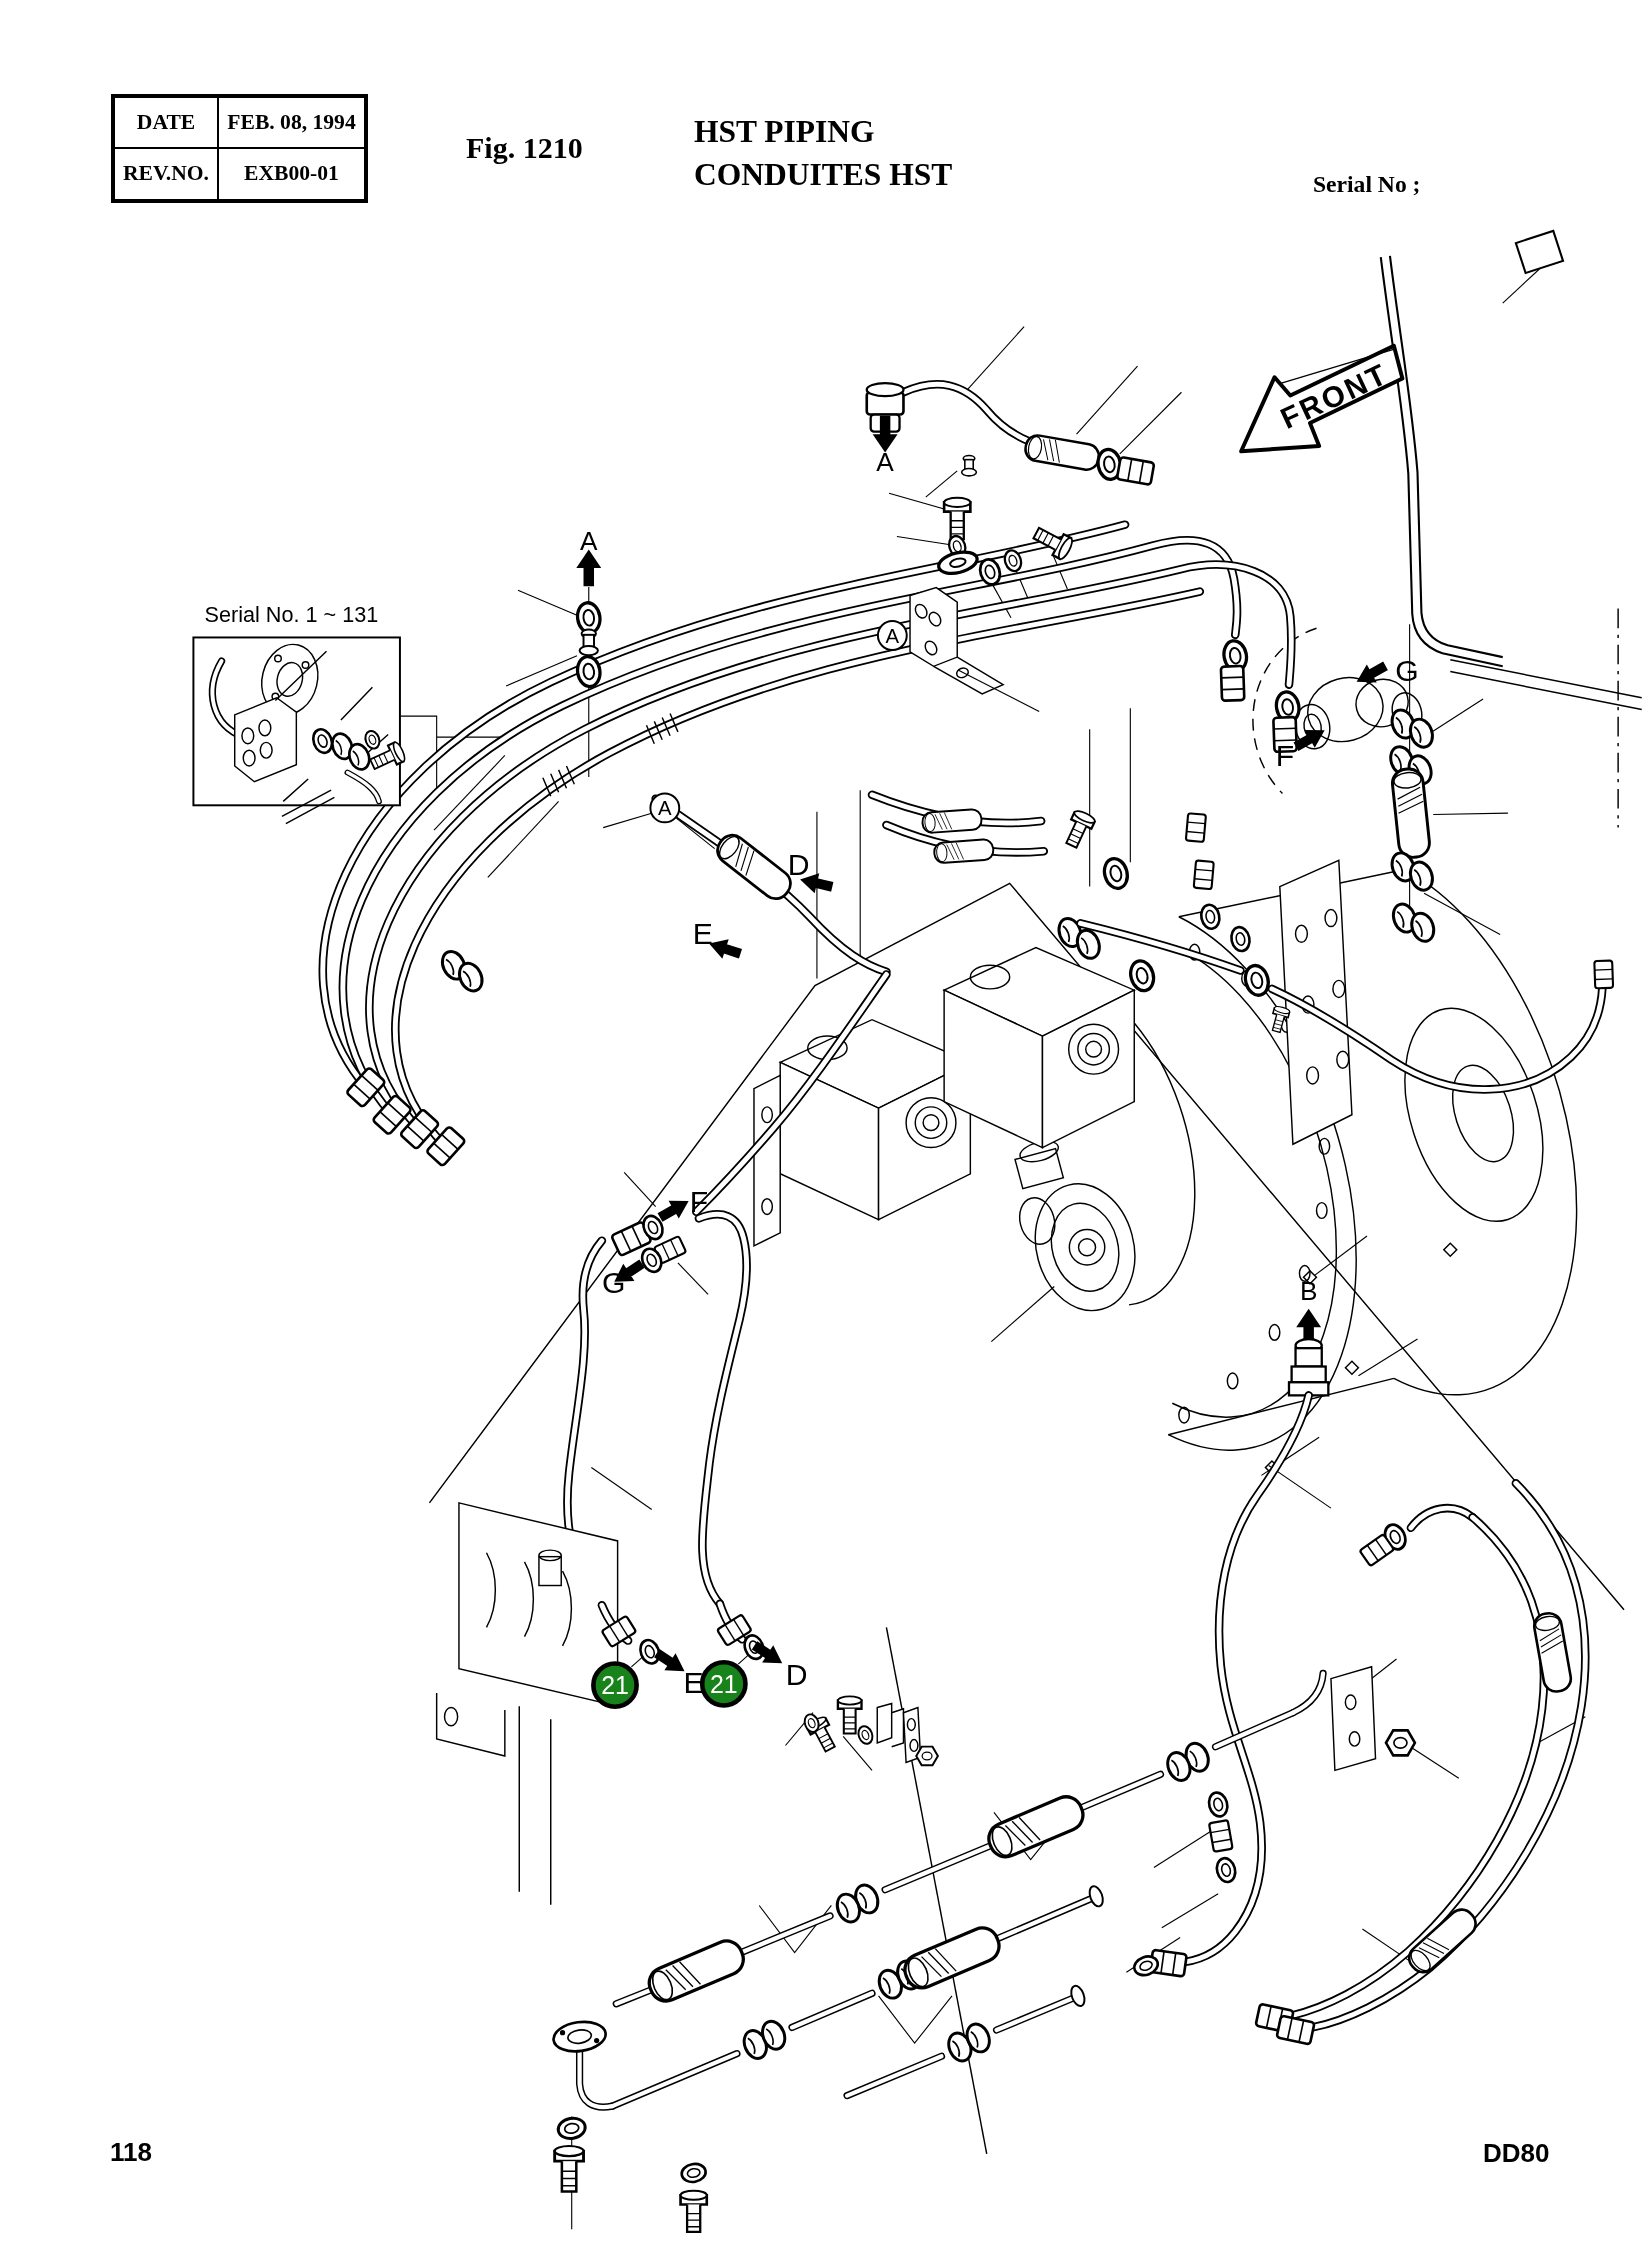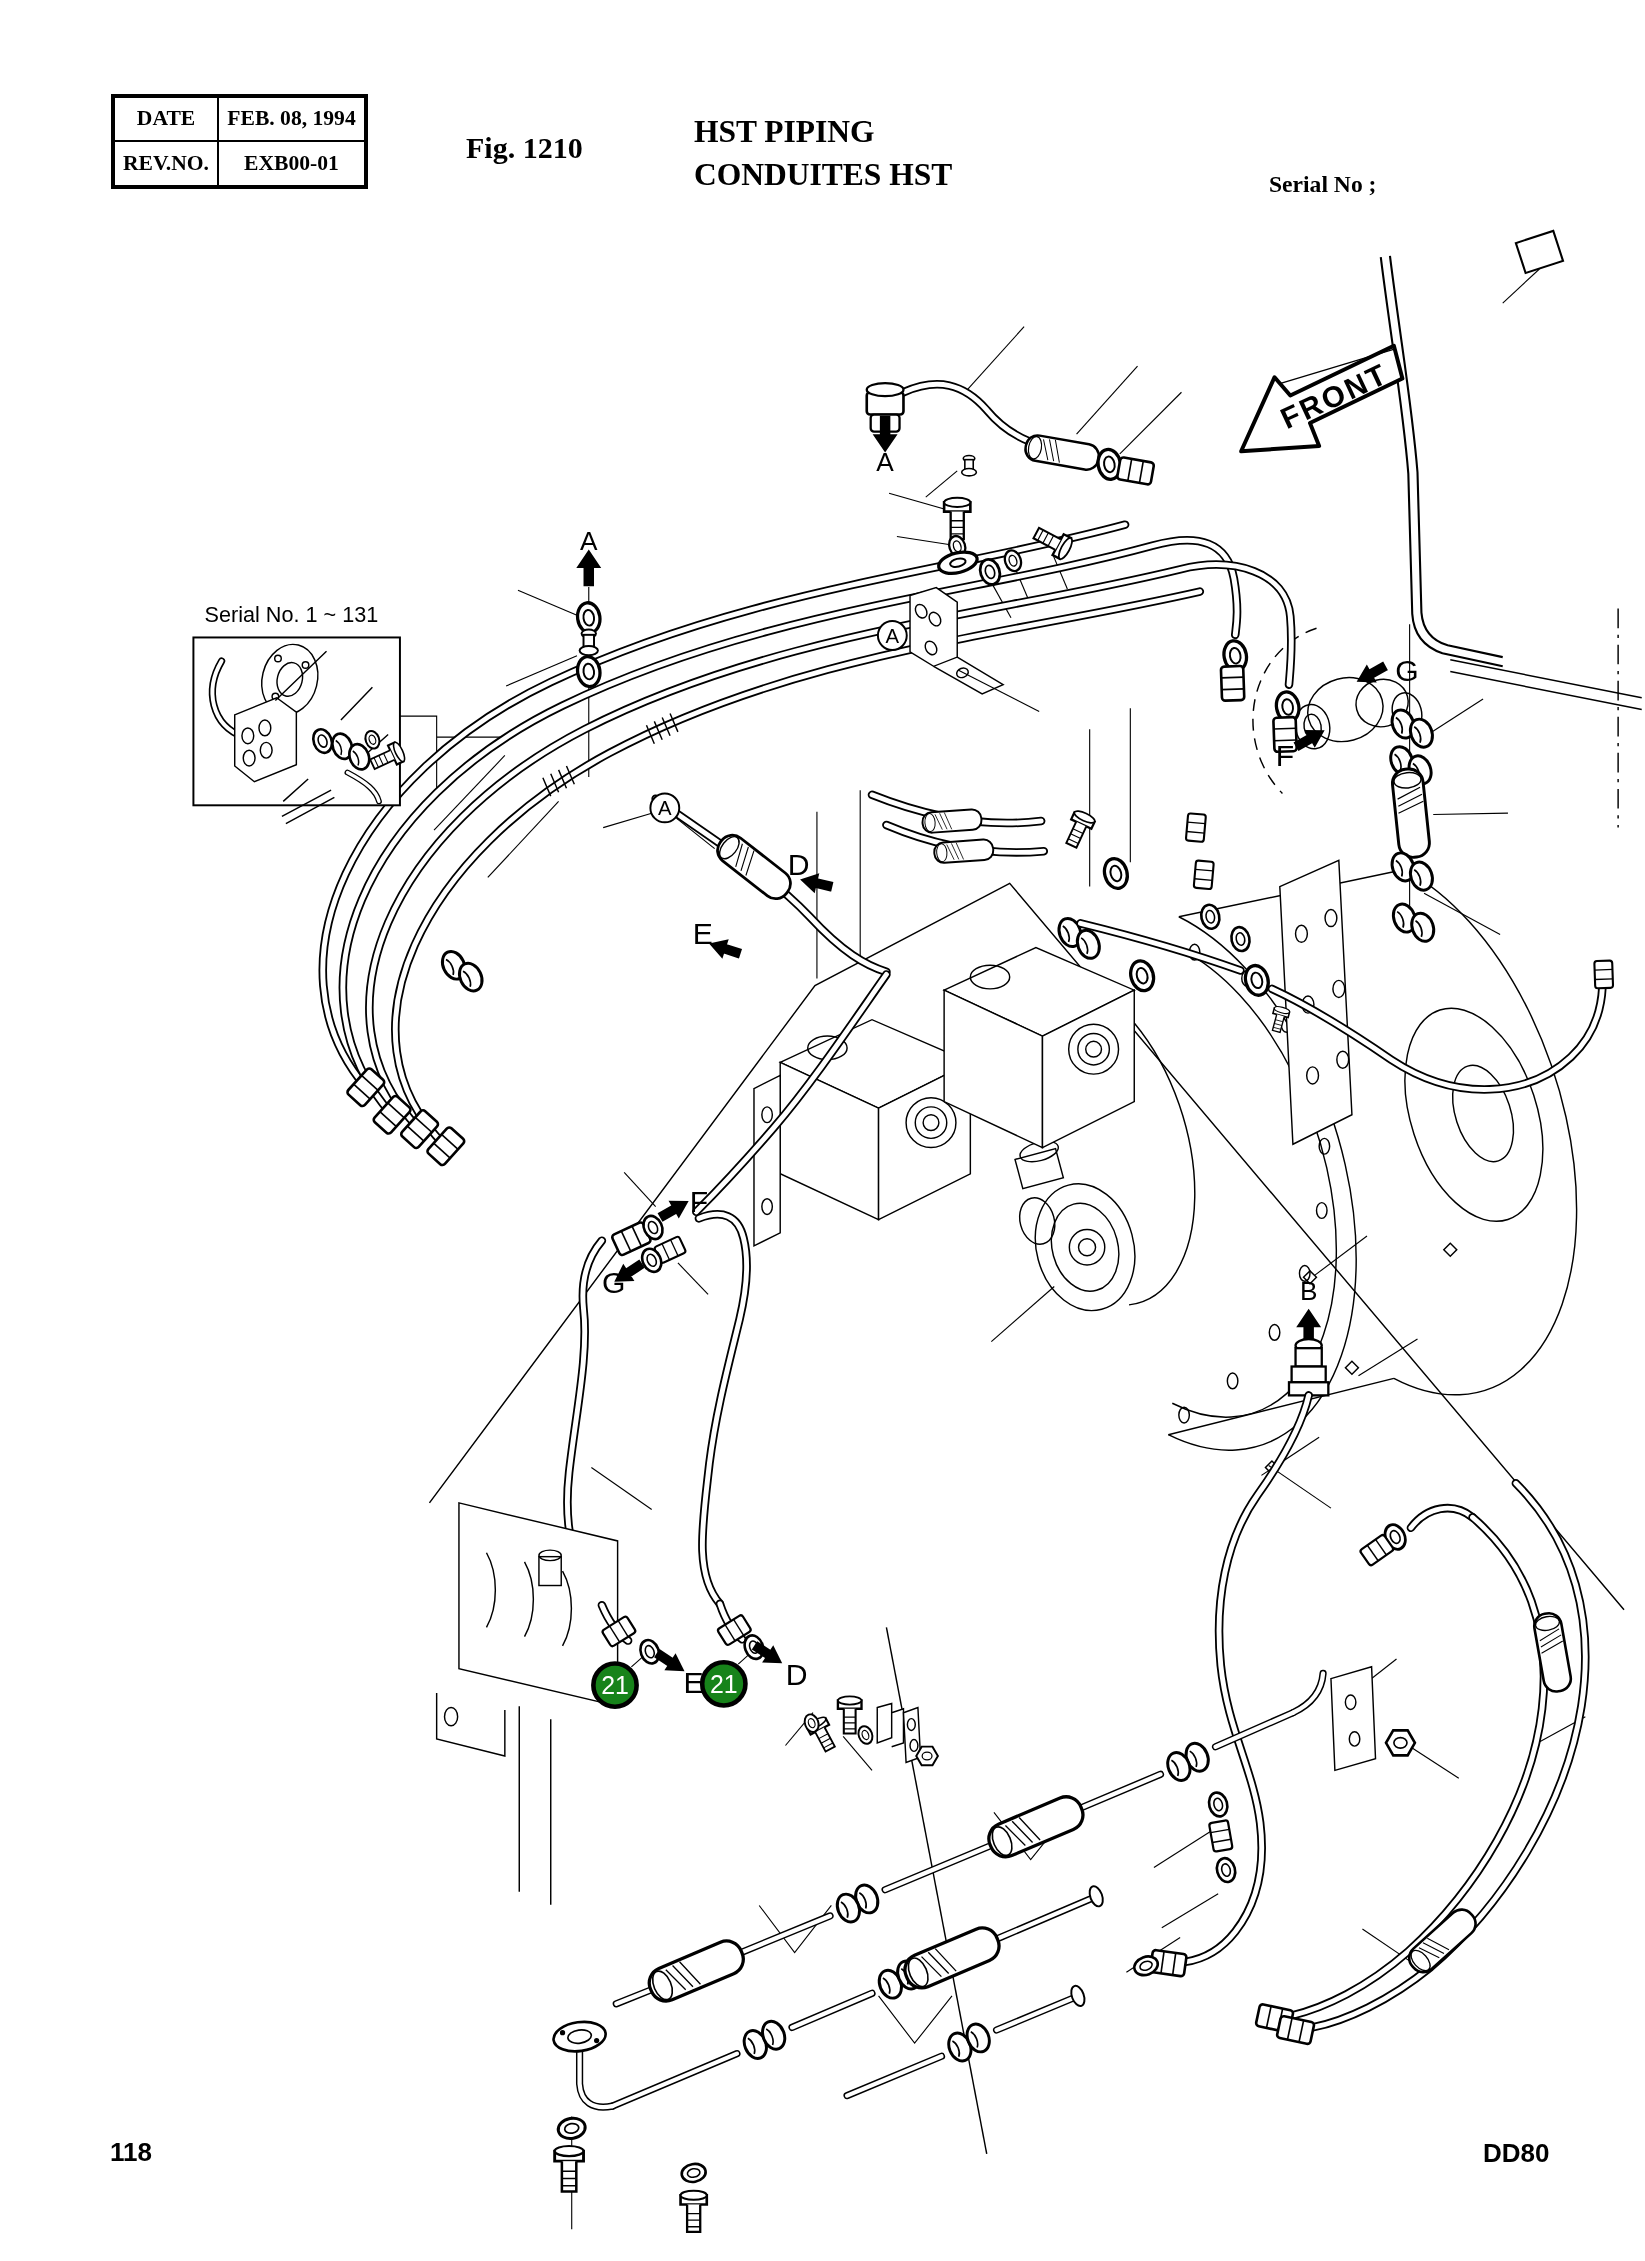--- a/index.html
+++ b/index.html
@@ -2,34 +2,34 @@
 <html style="font-size:10.5px"><head>
 <meta charset="utf-8">
 <style>
   html,body{margin:0;padding:0;background:#888;}
   .page{
     position:relative;width:1645px;height:2261px;background:#ffffff;
     font-family:"Liberation Serif", serif;color:#000;overflow:hidden;
   }
   .art{position:absolute;left:0;top:0;width:1645px;height:2261px;}
   .doc-table{
-    position:absolute;left:111px;top:94px;width:257px;height:95px;
+    position:absolute;left:111px;top:94px;width:257px;height:109px;
     border:4.6px solid #000;box-sizing:border-box;
     display:grid;grid-template-columns:104px 1fr;grid-template-rows:1fr 1fr;
   }
   .doc-table .cell{
     display:flex;align-items:center;justify-content:center;
     font-weight:bold;font-size:21.6px;white-space:nowrap;
     border-right:2.6px solid #000;border-bottom:2.6px solid #000;box-sizing:border-box;
   }
   .doc-table .cell.last-col{border-right:none;}
   .doc-table .cell.last-row{border-bottom:none;text-align:center;}
   .fig-label{position:absolute;left:459px;top:131px;font-size:30px;font-weight:bold;margin-left:7px;}
   .title-block{position:absolute;left:694px;top:110px;line-height:43px;font-size:31.5px;font-weight:bold;}
-  .serial-label{position:absolute;left:1269px;top:171px;font-size:23.6px;font-weight:bold;}
+  .serial-label{position:absolute;left:1313px;top:171px;font-size:23.6px;font-weight:bold;}
   .footer-num{position:absolute;left:110px;top:2137px;font-family:"Liberation Sans",sans-serif;font-size:26px;font-weight:bold;}
   .footer-model{position:absolute;left:1483px;top:2138px;font-family:"Liberation Sans",sans-serif;font-size:26px;font-weight:bold;}
 
   
   .ln{stroke:#000;fill:none;stroke-width:2.2;}
   .ld{stroke:#000;fill:none;stroke-width:1.7;}
   .med{stroke:#000;fill:none;stroke-width:3.2;}
   .tube-o{stroke:#000;fill:none;stroke-width:13;stroke-linecap:round;}
   .tube-i{stroke:#fff;fill:none;stroke-width:7.5;stroke-linecap:round;}
   .pipe-o{stroke:#000;fill:none;stroke-width:11;stroke-linecap:round;}

